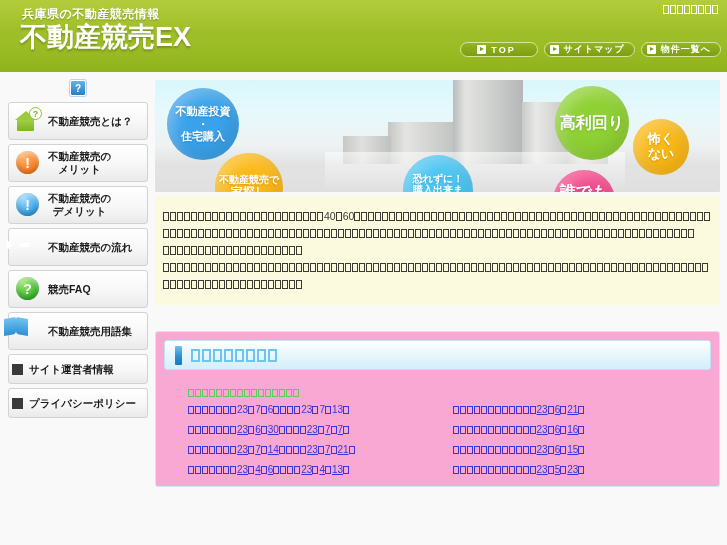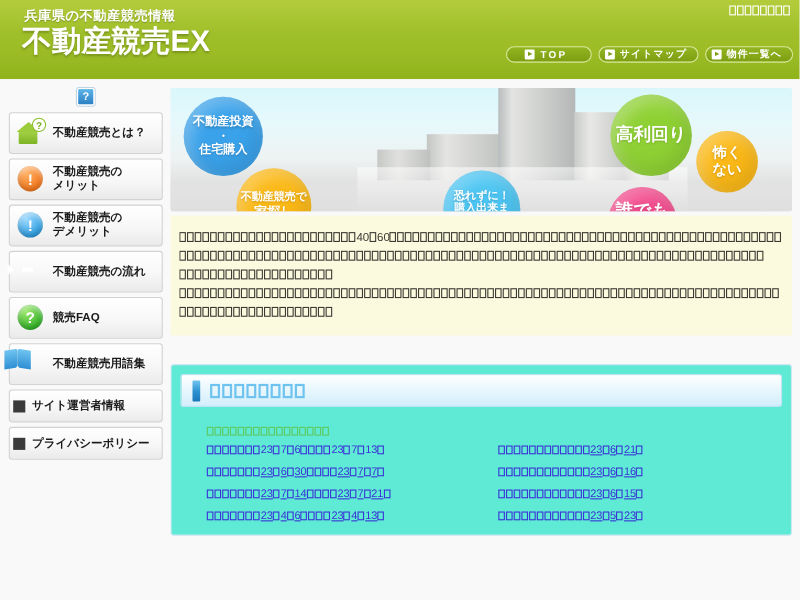--- a/index.html
+++ b/index.html
@@ -91,21 +91,21 @@
   }
   .menu-item {
     display: flex; align-items: center; gap: 7px;
     width: 140px; min-height: 38px; margin-bottom: 4px;
     padding: 4px 6px;
     background: linear-gradient(to bottom, #ffffff 0%, #f7f7f7 55%, #eaeaea 100%);
     border: 1px solid #d2d2d2; border-radius: 3px;
     cursor: pointer;
   }
   .menu-item .label {
-    font-size: 10.5px; color: #1a1a1a; line-height: 13px; font-weight: bold;
+    font-size: 10.5px; color: #1a1a1a; line-height: 13px; font-weight: bold; text-align: center;
   }
   .menu-item.plain { min-height: 30px; padding-left: 3px; gap: 6px; }
   .sq-ico { width: 11px; height: 11px; background: #3a3a3a; flex: none; }
 
   .ico { width: 26px; height: 26px; flex: none; position: relative; }
   
   .ico-house::before {
     content: ""; position: absolute; left: 2px; top: 10px;
     width: 17px; height: 13px;
     background: linear-gradient(to bottom, #a9d44b, #7cb324);
@@ -207,21 +207,21 @@
   .intro {
     width: 565px; margin-top: 4px; padding: 12px 8px 12px 8px;
     background: #fcfade;
     font-size: 10.5px; color: #3b3b33; line-height: 17px;
   }
   .intro .ln { white-space: nowrap; overflow: hidden; }
   .intro .num { font-family: "Liberation Sans", sans-serif; }
 
   .news {
     width: 565px; margin-top: 26px; height: 156px;
-    background: #5eead4;
+    background: #f9a8d4;
     border: 1px solid #cfe6f3; border-radius: 3px;
     padding: 8px;
   }
   .news-head {
     display: flex; align-items: center; gap: 9px;
     height: 30px; padding: 0 10px;
     background: linear-gradient(to bottom, #ffffff 0%, #e9f7fd 45%, #d3eefb 100%);
     border: 1px solid #bfe3f5; border-radius: 3px;
   }
   .news-bar {

